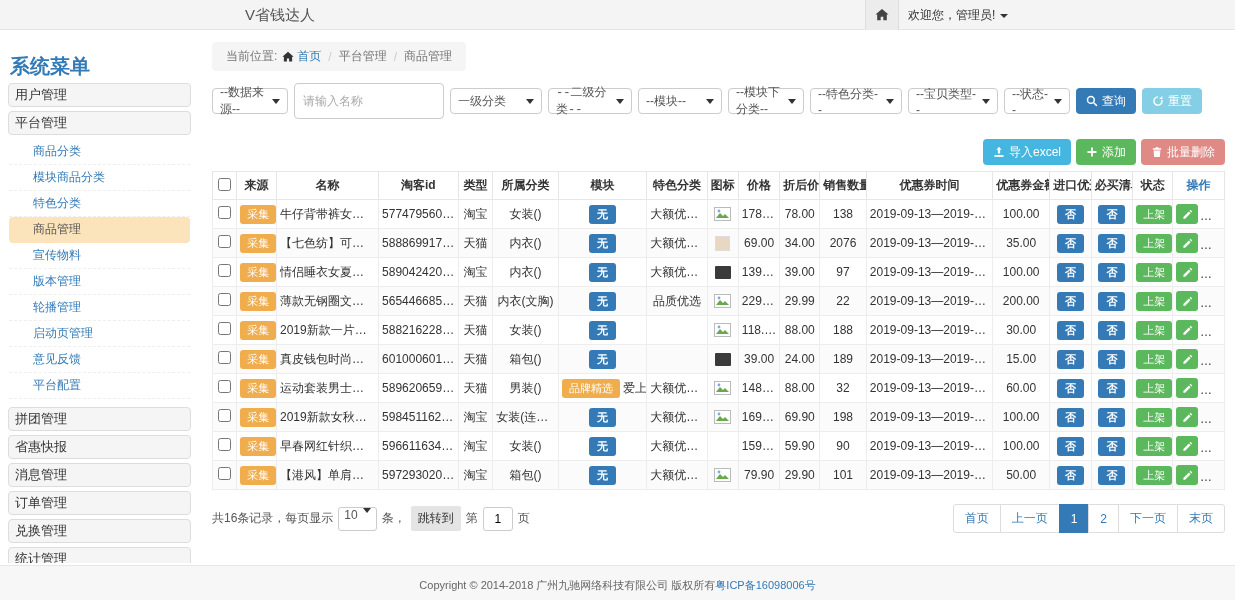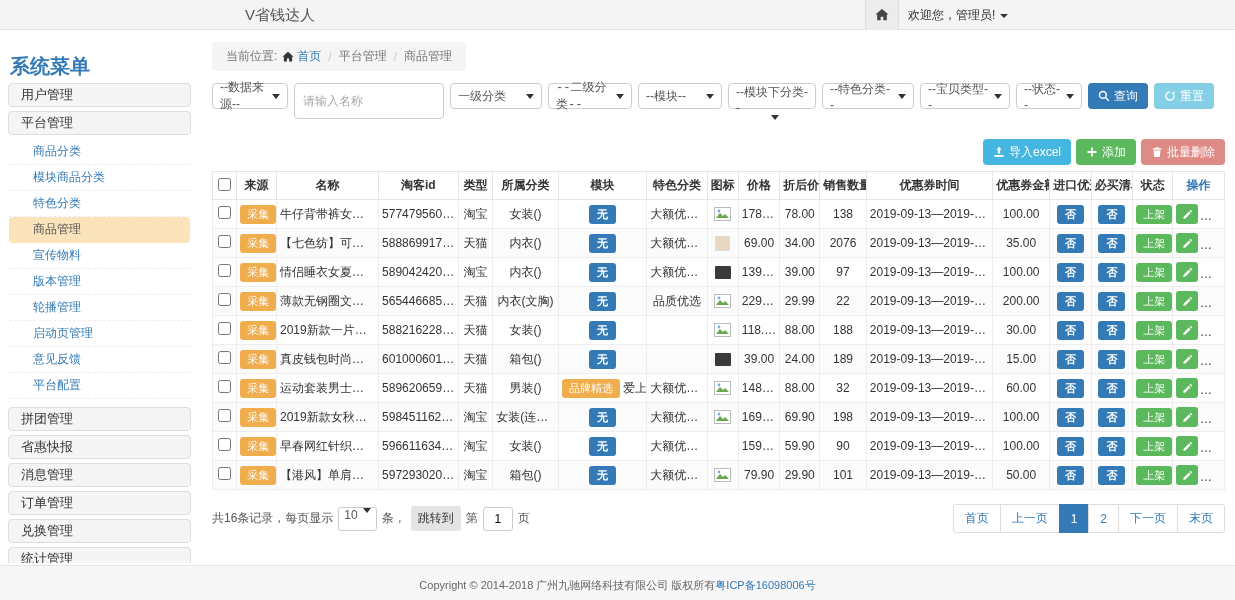--- a/index.html
+++ b/index.html
@@ -14,34 +14,34 @@
     border-left:1px solid #ddd; border-right:1px solid #ddd; display:flex; align-items:center;
     justify-content:center; cursor:pointer; }
   .welcome { position:absolute; left:908px; top:0; line-height:30px; font-size:12px; color:#333; cursor:pointer; }
   .caret { display:inline-block; width:0; height:0; border-left:4px solid transparent;
     border-right:4px solid transparent; border-top:4px solid #333; margin-left:5px; vertical-align:middle; }
 
   
   .sidebar { position:absolute; left:8px; top:55px; width:183px; height:508px; overflow:hidden; }
   .side-title { color:#337ab7; font-weight:bold; font-size:20px; height:28px; line-height:22px; padding-left:2px; }
   .side-parent { background:#f5f5f5; border:1px solid #ddd; border-radius:4px; height:24px;
-    line-height:22px; padding-left:12px; font-size:13px; color:#333; margin-bottom:4px; cursor:pointer; }
+    line-height:22px; padding-left:6px; font-size:13px; color:#333; margin-bottom:4px; cursor:pointer; }
   .side-sub { height:26px; line-height:25px; padding-left:24px; font-size:12px; color:#337ab7;
     border-bottom:1px dashed #eee; margin:0 1px; cursor:pointer; }
   .side-sub.active { background:#fbe3bb; border-radius:4px; color:#555; border-bottom-color:transparent; }
   .side-gap { height:8px; }
 
   
   .main { position:absolute; left:212px; top:42px; width:1013px; }
   .breadcrumb { display:inline-flex; align-items:center; gap:5px; background:#f5f5f5;
     border-radius:4px; padding:6px 14px; font-size:12px; color:#777; }
   .crumb-home { color:#337ab7; cursor:pointer; display:inline-flex; align-items:center; gap:3px; }
   .crumb-sep { color:#ccc; padding:0 2px; }
 
-  .filters { margin-top:12px; display:flex; align-items:flex-start; gap:6px; }
+  .filters { margin-top:12px; display:flex; align-items:center; gap:6px; }
   .filters-dyn { display:contents; }
   .sel { height:26px; border:1px solid #ccc; border-radius:4px; background:#fff; display:flex;
     align-items:center; justify-content:space-between; padding:0 7px; font-size:12px; color:#555; cursor:pointer; }
   .sel .sel-caret { width:0; height:0; border-left:4px solid transparent; border-right:4px solid transparent;
     border-top:5px solid #333; margin-left:6px; }
   .txt-input { height:26px; width:150px; border:1px solid #ccc; border-radius:4px; padding:17px 8px;
     font-size:12px; color:#333; font-family:inherit; }
   .txt-input::placeholder { color:#aaa; }
   .btn { display:inline-flex; align-items:center; gap:4px; height:26px; padding:0 10px; border:none;
     border-radius:4px; color:#fff; font-size:12px; cursor:pointer; font-family:inherit; }
@@ -160,21 +160,21 @@
           <span class="sel-caret"></span>
         </div><input class="txt-input" placeholder="请输入名称" style=""><div class="sel" style="width: 92px;">
           <span>一级分类</span>
           <span class="sel-caret"></span>
         </div><div class="sel" style="width: 84px; font-family: Liberation Mono, monospace;">
           <span>--二级分类--</span>
           <span class="sel-caret"></span>
         </div><div class="sel" style="width: 84px;">
           <span>--模块--</span>
           <span class="sel-caret"></span>
-        </div><div class="sel" style="width: 88px; flex-direction: column;">
+        </div><div class="sel" style="width: 76px;">
           <span>--模块下分类--</span>
           <span class="sel-caret"></span>
         </div><div class="sel" style="width: 92px;">
           <span>--特色分类--</span>
           <span class="sel-caret"></span>
         </div><div class="sel" style="width: 90px;">
           <span>--宝贝类型--</span>
           <span class="sel-caret"></span>
         </div><div class="sel" style="width: 66px;">
           <span>--状态--</span>

